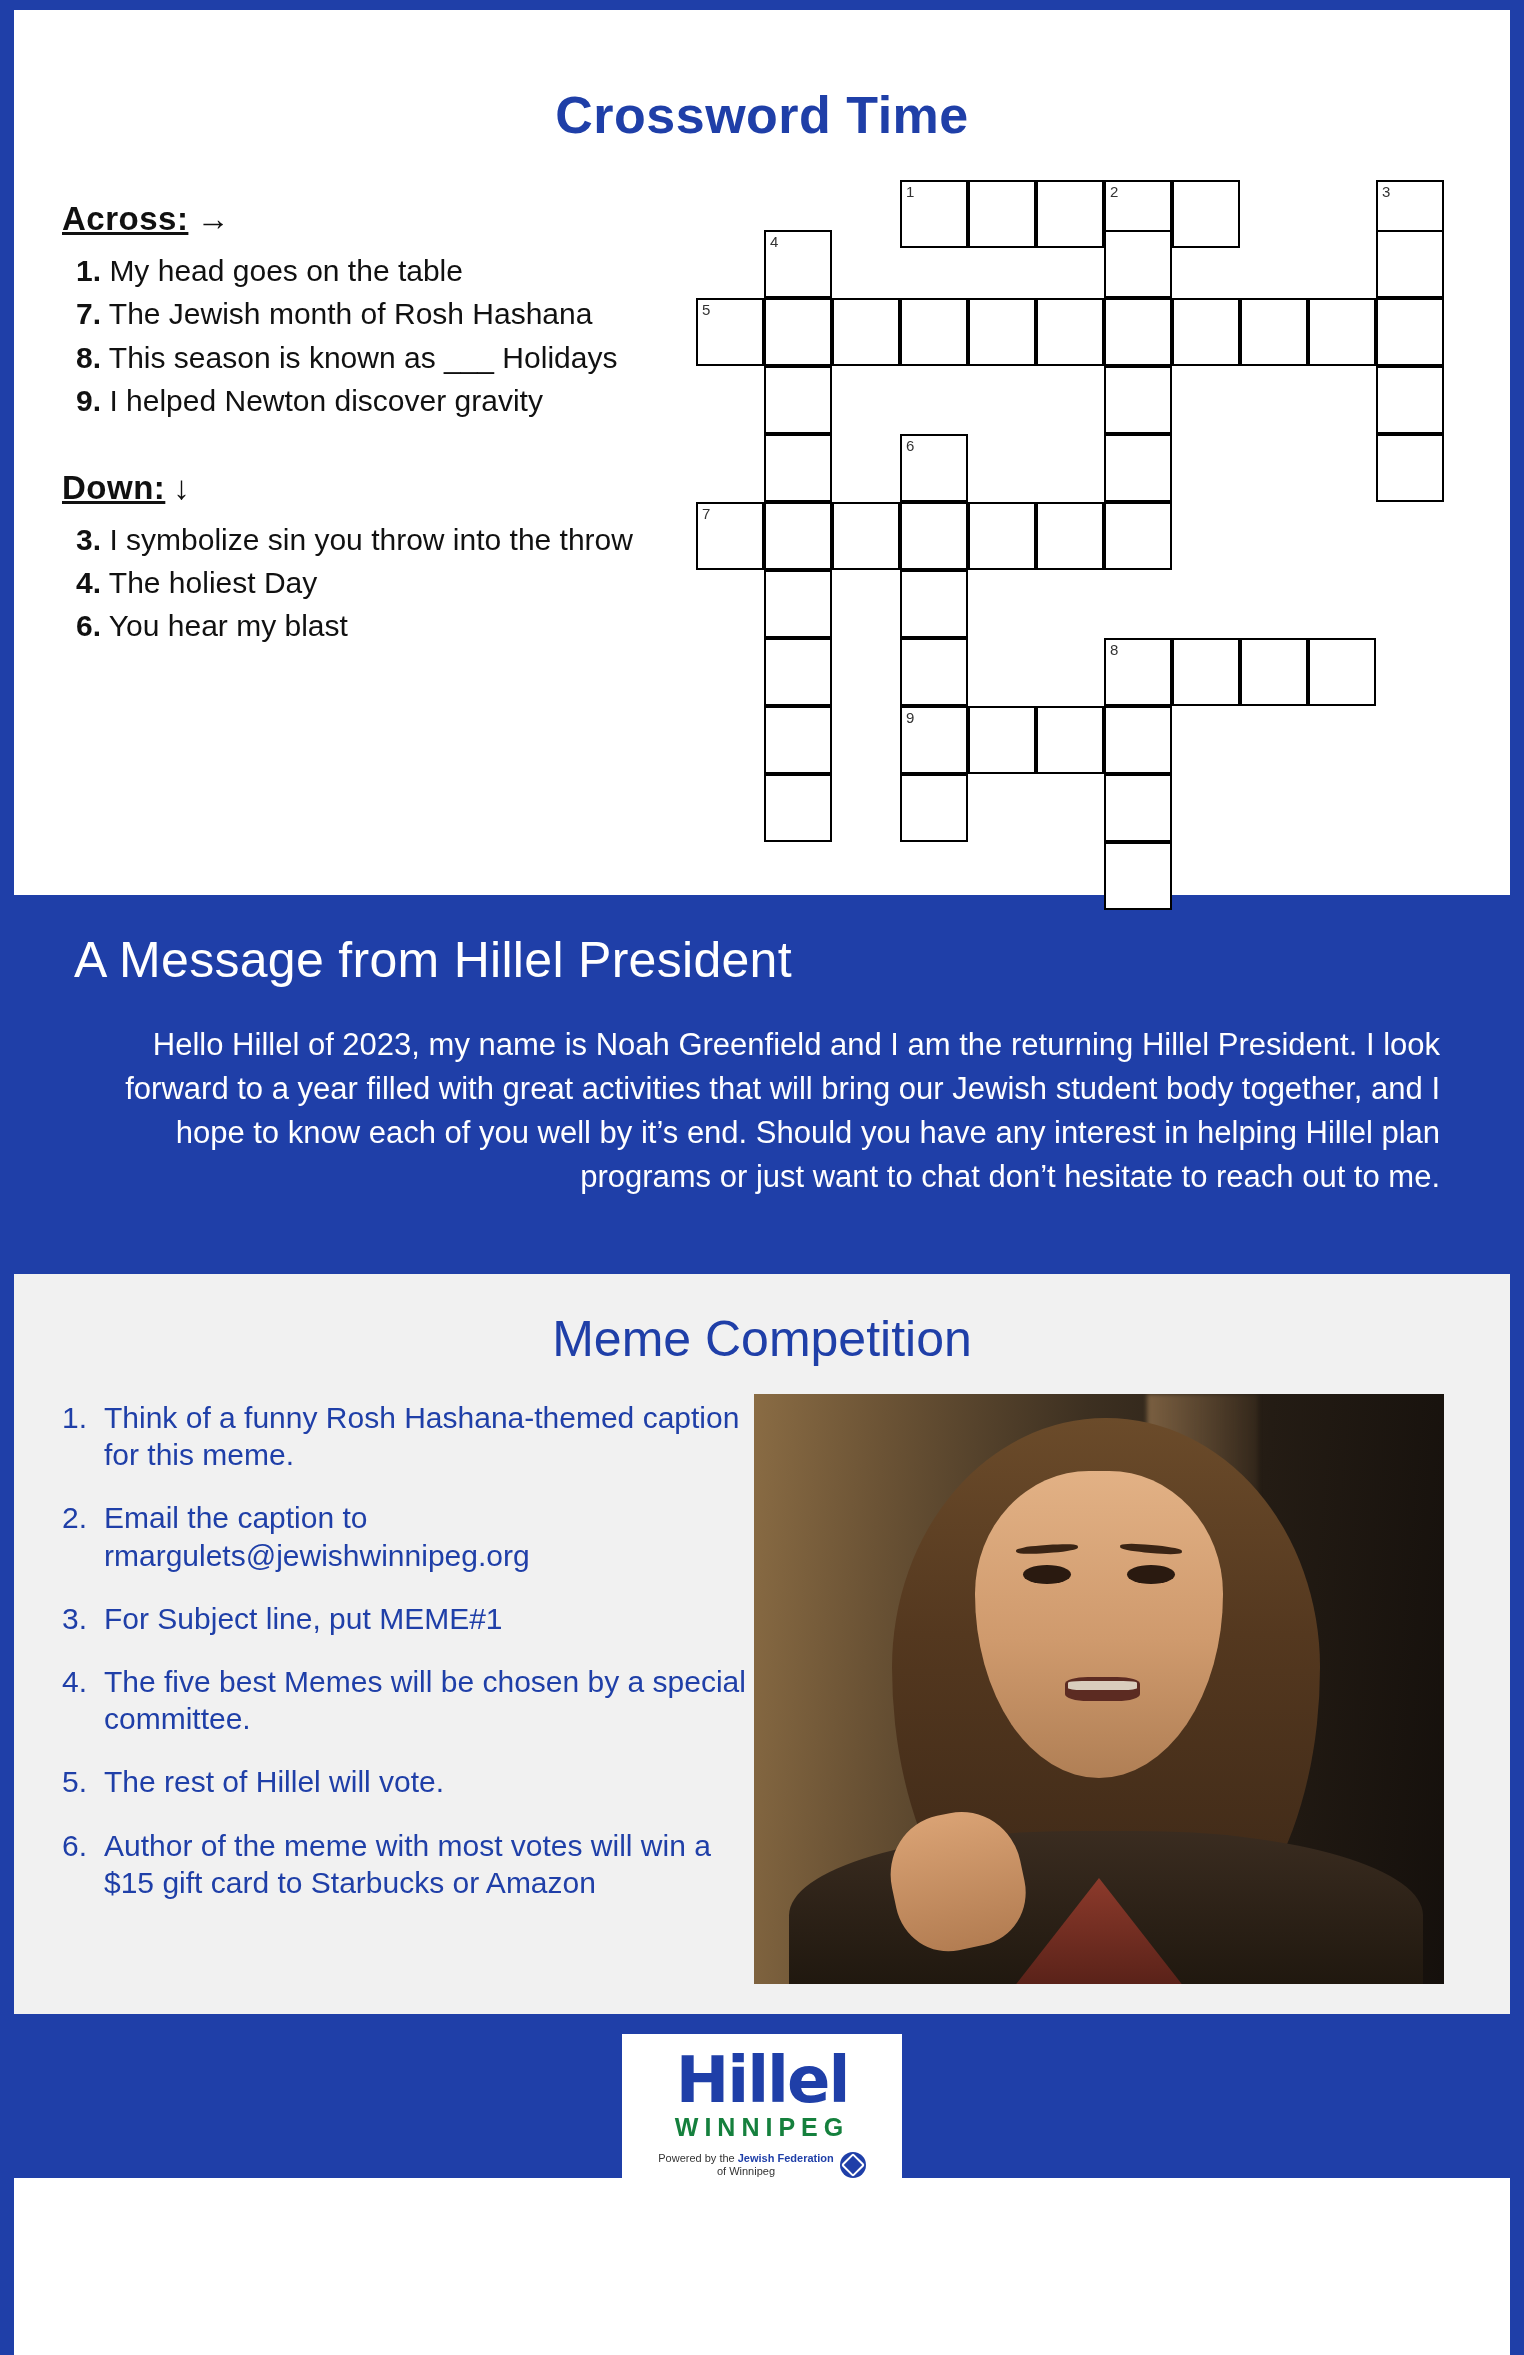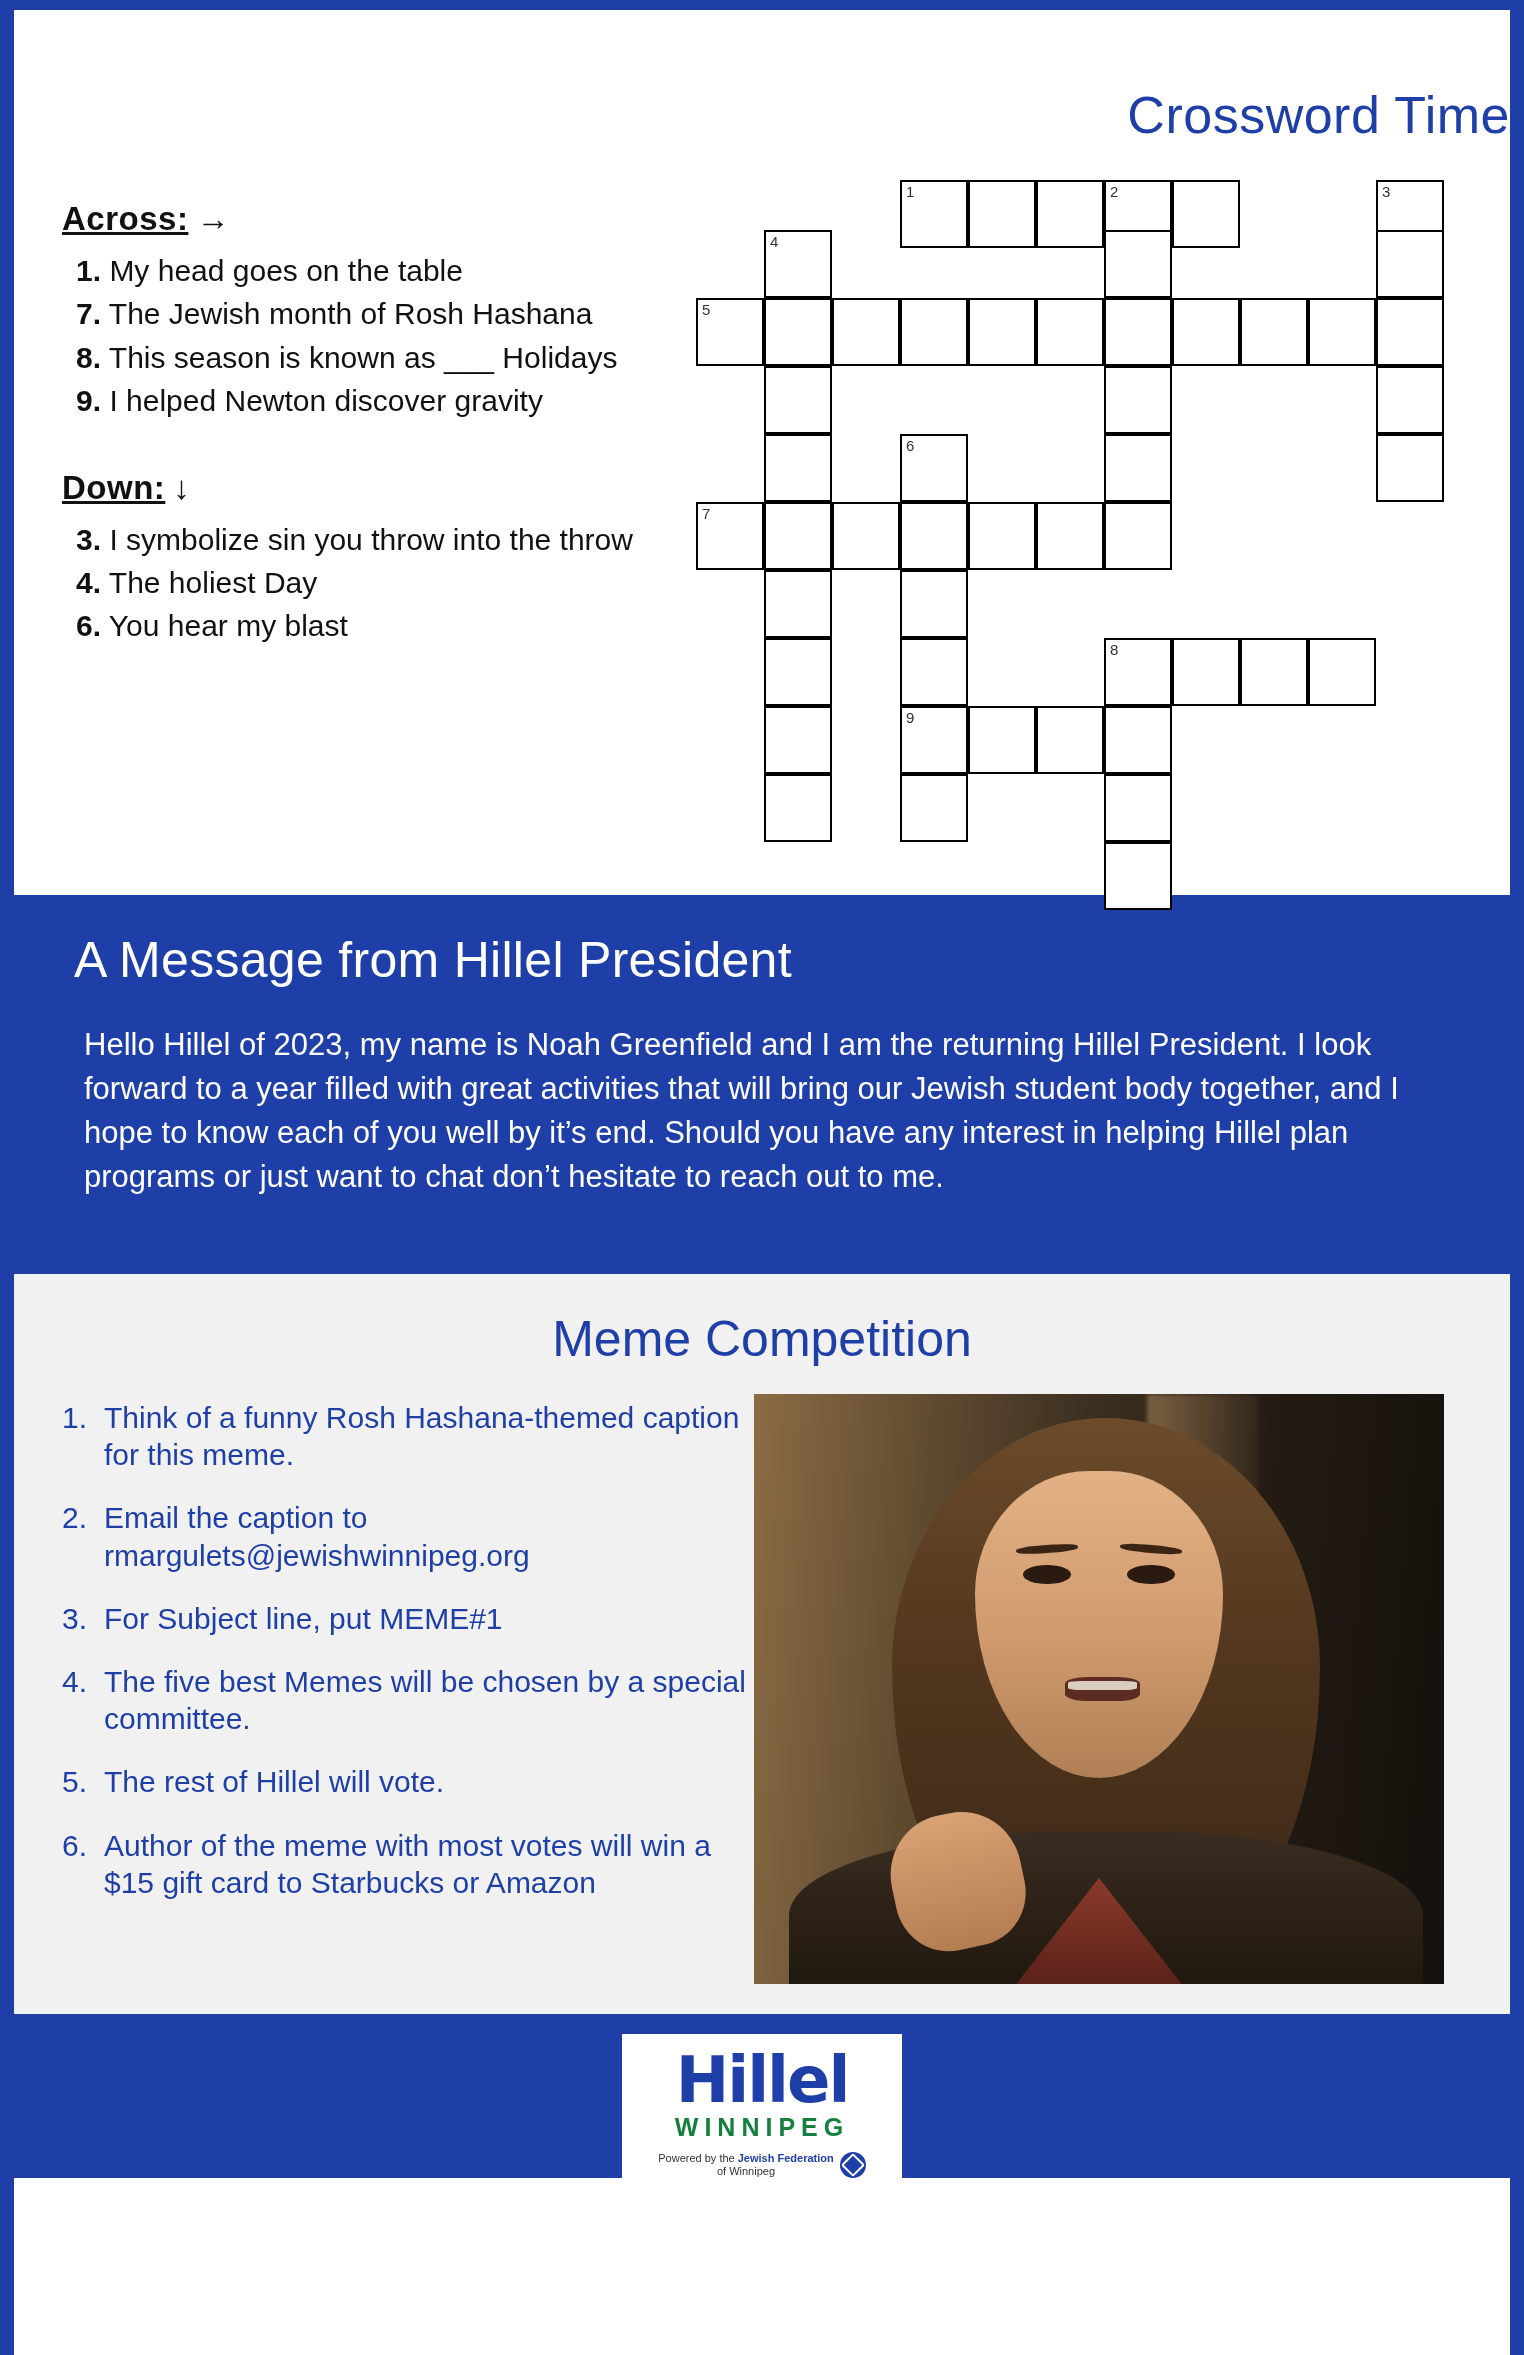--- a/index.html
+++ b/index.html
@@ -20,24 +20,24 @@
   }
 
   
   .crossword-section {
     position: relative;
     height: 885px;
     background: #ffffff;
     padding-top: 40px;
   }
   .section-title {
-    text-align: right;
+    text-align: center;
     color: #1f3fa8;
     font-size: 52px;
-    font-weight: 400;
+    font-weight: 700;
     letter-spacing: 0.5px;
   }
   .clues {
     position: absolute;
     left: 48px;
     top: 190px;
     width: 700px;
     color: #111;
   }
   .clue-head {
@@ -88,21 +88,21 @@
     padding: 26px 60px 44px 60px;
   }
   .president-section h2 {
     text-align: left;
     font-weight: 400;
     font-size: 50px;
     margin: 10px 0 34px 0;
     letter-spacing: 0.3px;
   }
   .president-body {
-    text-align: left;
+    text-align: right;
     font-size: 31px;
     line-height: 1.42;
     padding: 0 10px;
   }
 
   
   .meme-section {
     background: #f1f1f1;
     padding: 26px 0 40px 0;
     position: relative;

